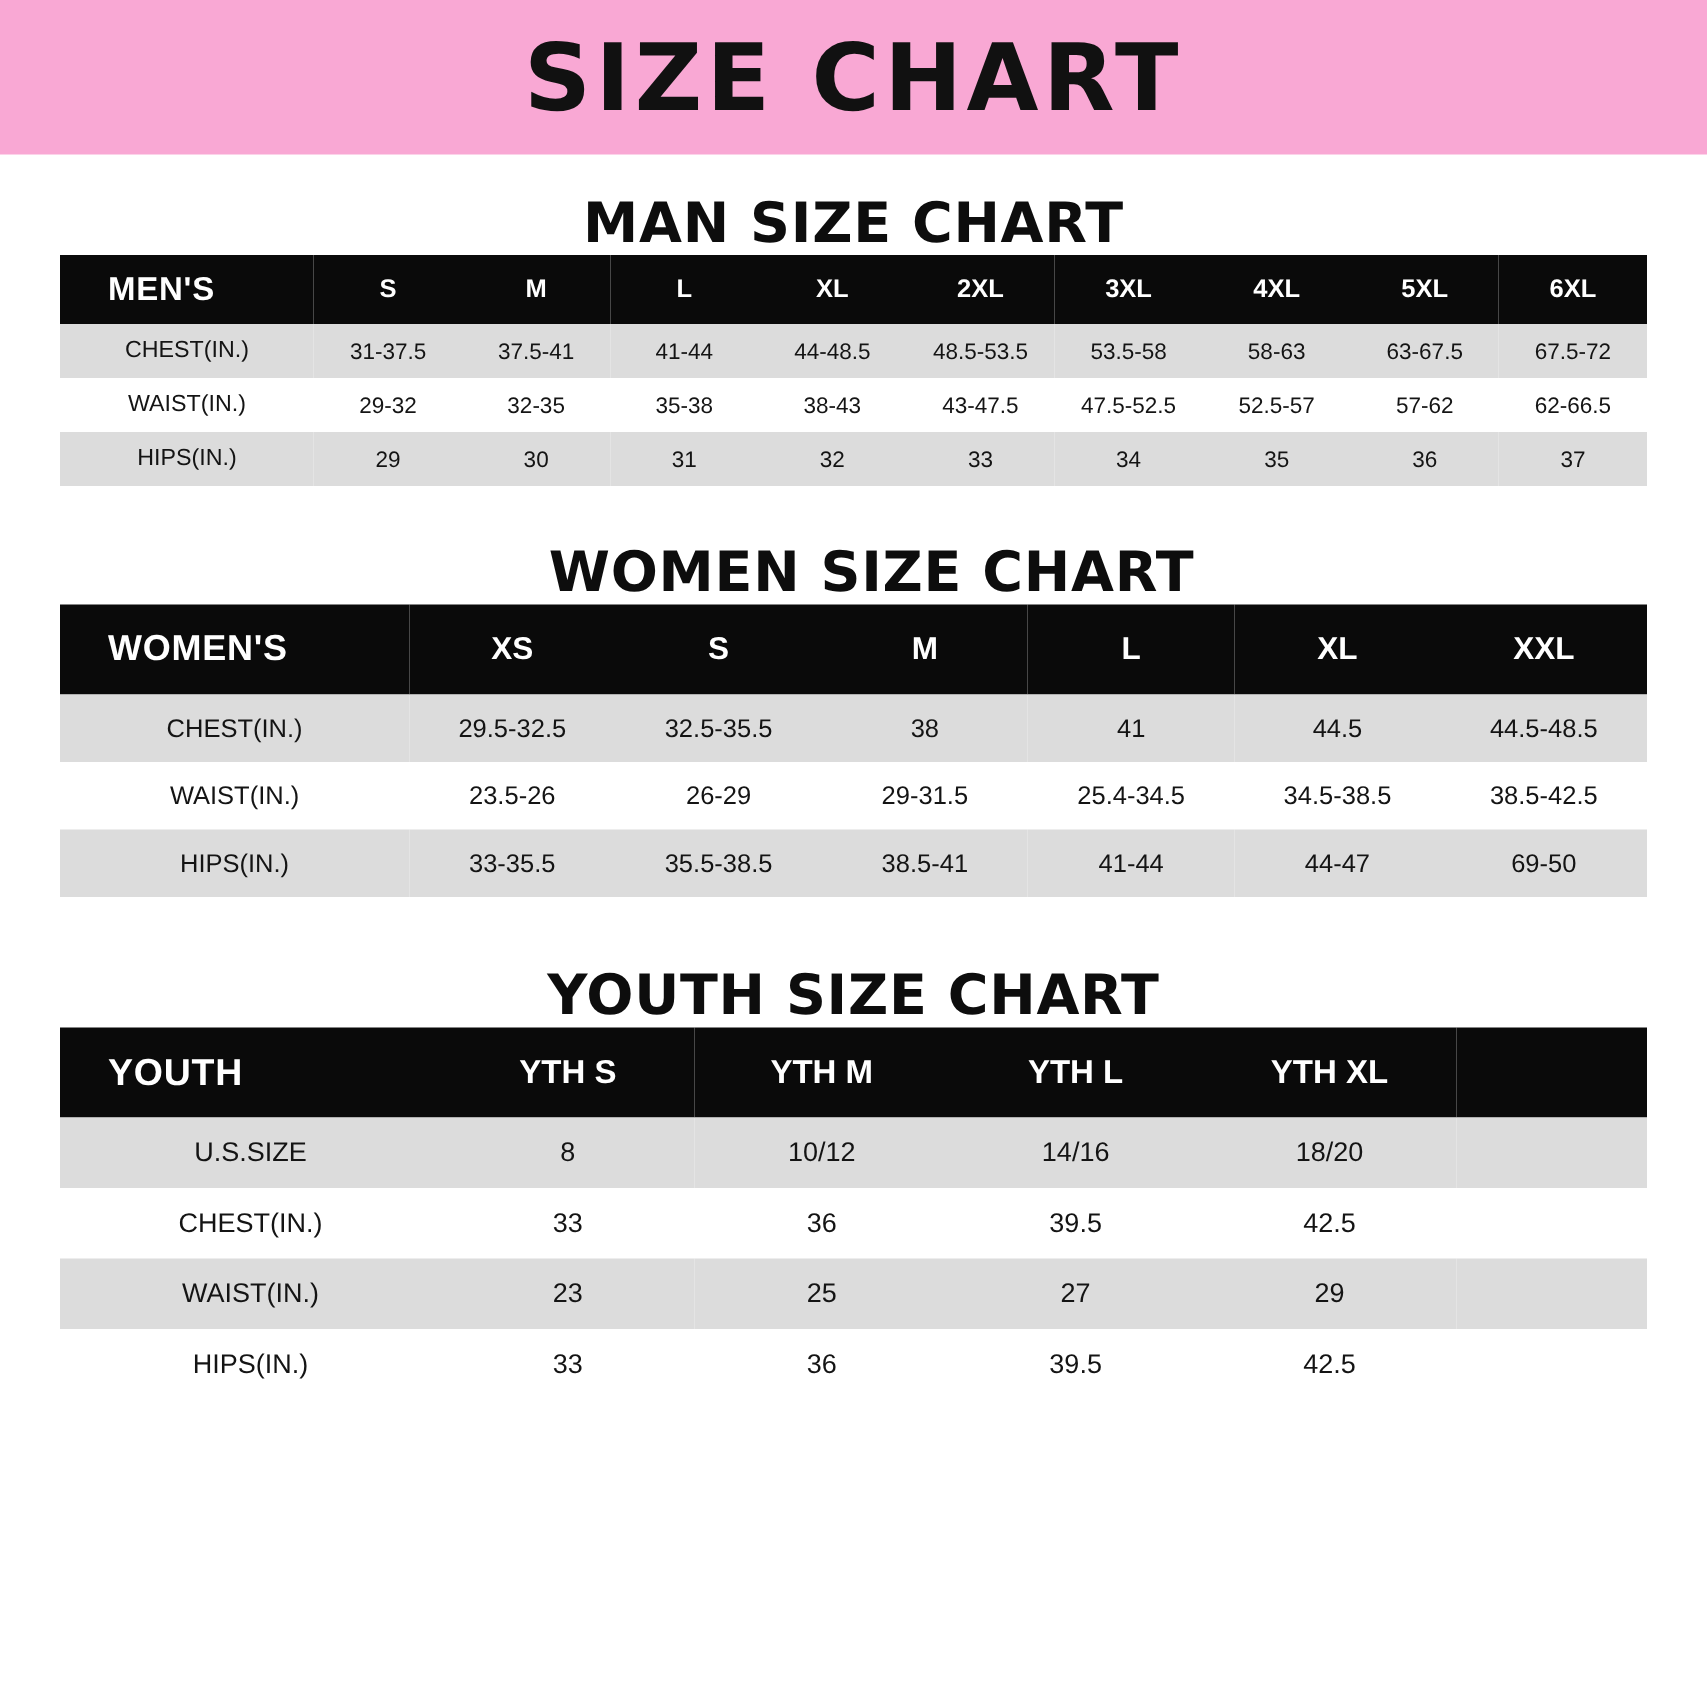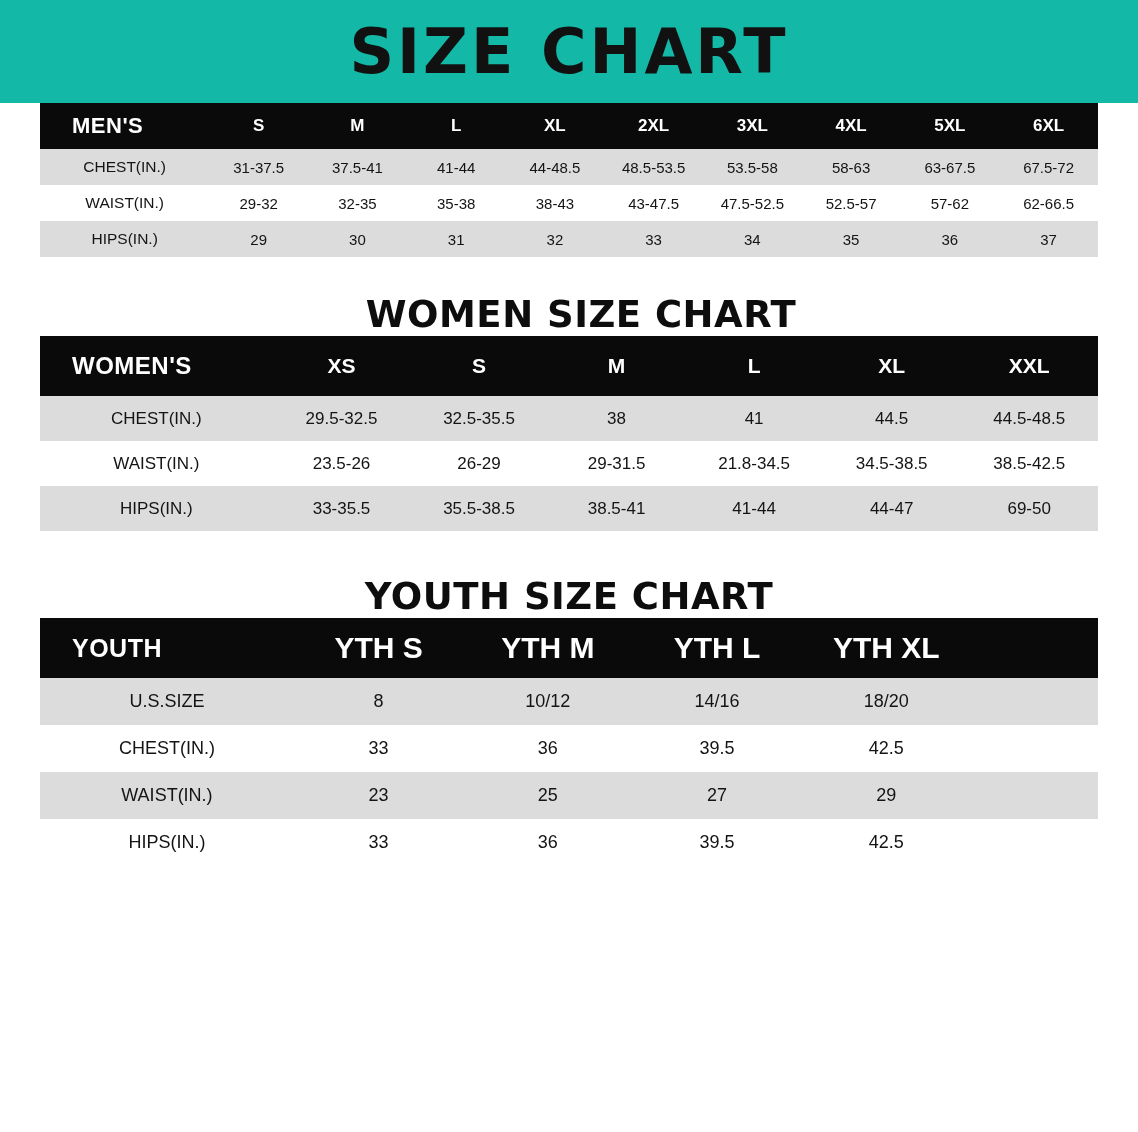--- a/index.html
+++ b/index.html
@@ -16,21 +16,21 @@
   }
   .page {
     position: relative;
     width: 1138px;
     height: 1132px;
     box-sizing: border-box;
   }
 
   
   .banner {
-    background: #14b8a6;
+    background: #f9a8d4;
     height: 103px;
     display: flex;
     align-items: center;
     justify-content: center;
   }
   .banner-title {
     font-family: "DejaVu Sans", sans-serif;
     font-weight: bold;
     font-size: 62px;
     letter-spacing: 3px;
@@ -100,21 +100,21 @@
   .men-table tbody td { font-size: 15px; height: 34px; }
   .men-table .row-label { font-size: 15.5px; }
 
   
   .women-table thead th { font-size: 21px; height: 58px; }
   .women-table .hdr-label { font-size: 24px; }
   .women-table tbody td { font-size: 17px; height: 43px; }
   .women-table .row-label { font-size: 17px; }
 
   
-  .youth-table thead th { font-size: 30px; height: 58px; }
+  .youth-table thead th { font-size: 22px; height: 58px; }
   .youth-table .hdr-label { font-size: 25px; }
   .youth-table tbody td { font-size: 18px; height: 45px; }
   .youth-table .row-label { font-size: 18px; }
 
   
   .note {
     margin: 24px auto 0 auto;
     width: 1058px;
     color: #b32020;
     font-family: "Liberation Sans", sans-serif;
@@ -126,20 +126,21 @@
 </style>
 </head>
 <body>
 
 <div class="page">
 
   <div class="banner">
     <div class="banner-title">SIZE CHART</div>
   </div>
 
+  <div class="section-title man">MAN SIZE CHART</div>
 
   <div class="table-wrap">
     <table class="size-table men-table">
       <colgroup>
         <col style="width:16%">
         <col style="width:9.33%">
           <col style="width:9.33%">
           <col style="width:9.33%">
         <col style="width:9.33%">
           <col style="width:9.33%">
@@ -235,21 +236,21 @@
           <td>38</td>
           <td>41</td>
           <td>44.5</td>
           <td>44.5-48.5</td>
         </tr>
         <tr class="plain">
           <td class="row-label">WAIST(IN.)</td>
           <td>23.5-26</td>
           <td>26-29</td>
           <td>29-31.5</td>
-          <td>21.8-34.5</td>
+          <td>25.4-34.5</td>
           <td>34.5-38.5</td>
           <td>38.5-42.5</td>
         </tr>
         <tr class="shade">
           <td class="row-label">HIPS(IN.)</td>
           <td>33-35.5</td>
           <td>35.5-38.5</td>
           <td>38.5-41</td>
           <td>41-44</td>
           <td>44-47</td>

